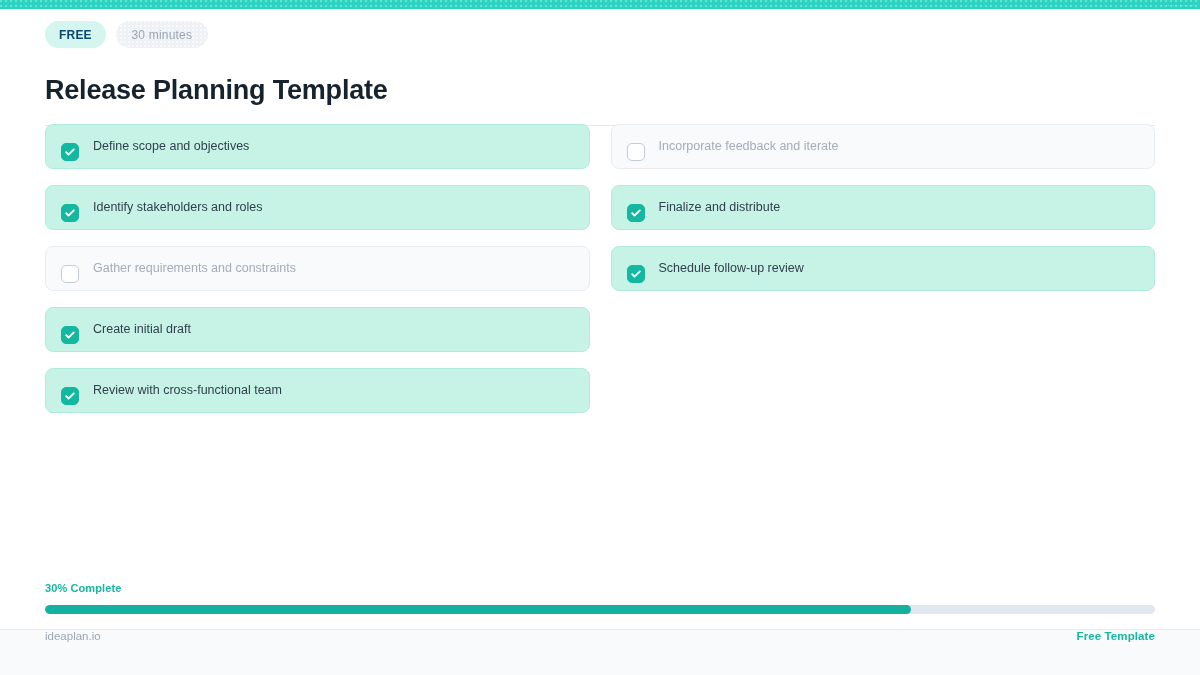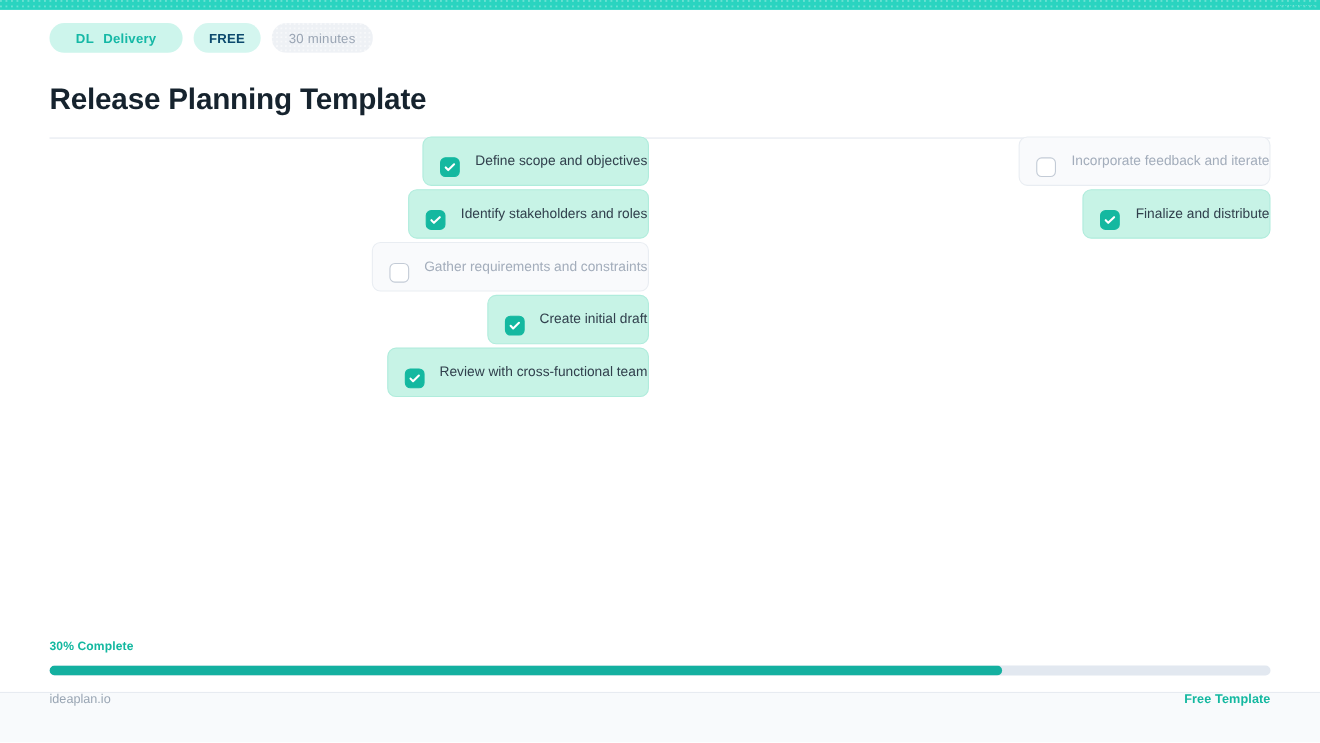--- a/index.html
+++ b/index.html
@@ -111,22 +111,21 @@
     top: 124px;
     left: 45px;
     width: 1110px;
     display: flex;
     gap: 21px;
   }
   .column {
     width: 545px;
     display: flex;
     flex-direction: column;
-    gap: 3px;
-    align-items: flex-end;
+    gap: 16px;
   }
   .task {
     position: relative;
     box-sizing: border-box;
     height: 45px;
     border-radius: 8px;
     display: flex;
     align-items: center;
     padding-left: 15px;
   }
@@ -223,24 +222,20 @@
 </style>
 </head>
 <body>
 
 <div class="topbar" style="background-color: rgb(42, 212, 192);">
   <span class="topbar-note">...............</span>
 </div>
 
 <div class="header">
   <div class="badge-row">
-    <span class="badge badge-category">
-      <span class="cat-initials">DL</span>
-      <span>Delivery</span>
-    </span>
     <span class="badge badge-price">FREE</span>
     <span class="badge badge-time">30 minutes</span>
   </div>
 
   <h1 class="page-title">Release Planning Template</h1>
   <div class="title-rule"></div>
 </div>
 
 <div class="columns">
 
@@ -298,20 +293,28 @@
 
     <div class="task done">
       <span class="checkbox">
         <svg width="12" height="12" viewBox="0 0 12 12" aria-hidden="true">
             <path d="M2.2 6.2 L4.5 8.6 L9.8 3.4" fill="none" stroke="#ffffff" stroke-width="1.9" stroke-linecap="round" stroke-linejoin="round"></path>
           </svg>
       </span>
       <span class="task-label">Finalize and distribute</span>
     </div>
 
+    <div class="task done">
+      <span class="checkbox">
+        <svg width="12" height="12" viewBox="0 0 12 12" aria-hidden="true">
+            <path d="M2.2 6.2 L4.5 8.6 L9.8 3.4" fill="none" stroke="#ffffff" stroke-width="1.9" stroke-linecap="round" stroke-linejoin="round"></path>
+          </svg>
+      </span>
+      <span class="task-label">Schedule follow-up review</span>
+    </div>
 
 
   </div>
 </div>
 
 <div class="progress-block">
   <div class="progress-label">30% Complete</div>
   <div class="progress-track" style="background: rgb(226, 232, 240);">
     <div class="progress-fill" id="progress-fill" style="width: 78%; background: rgb(20, 176, 160);"></div>
   </div>

